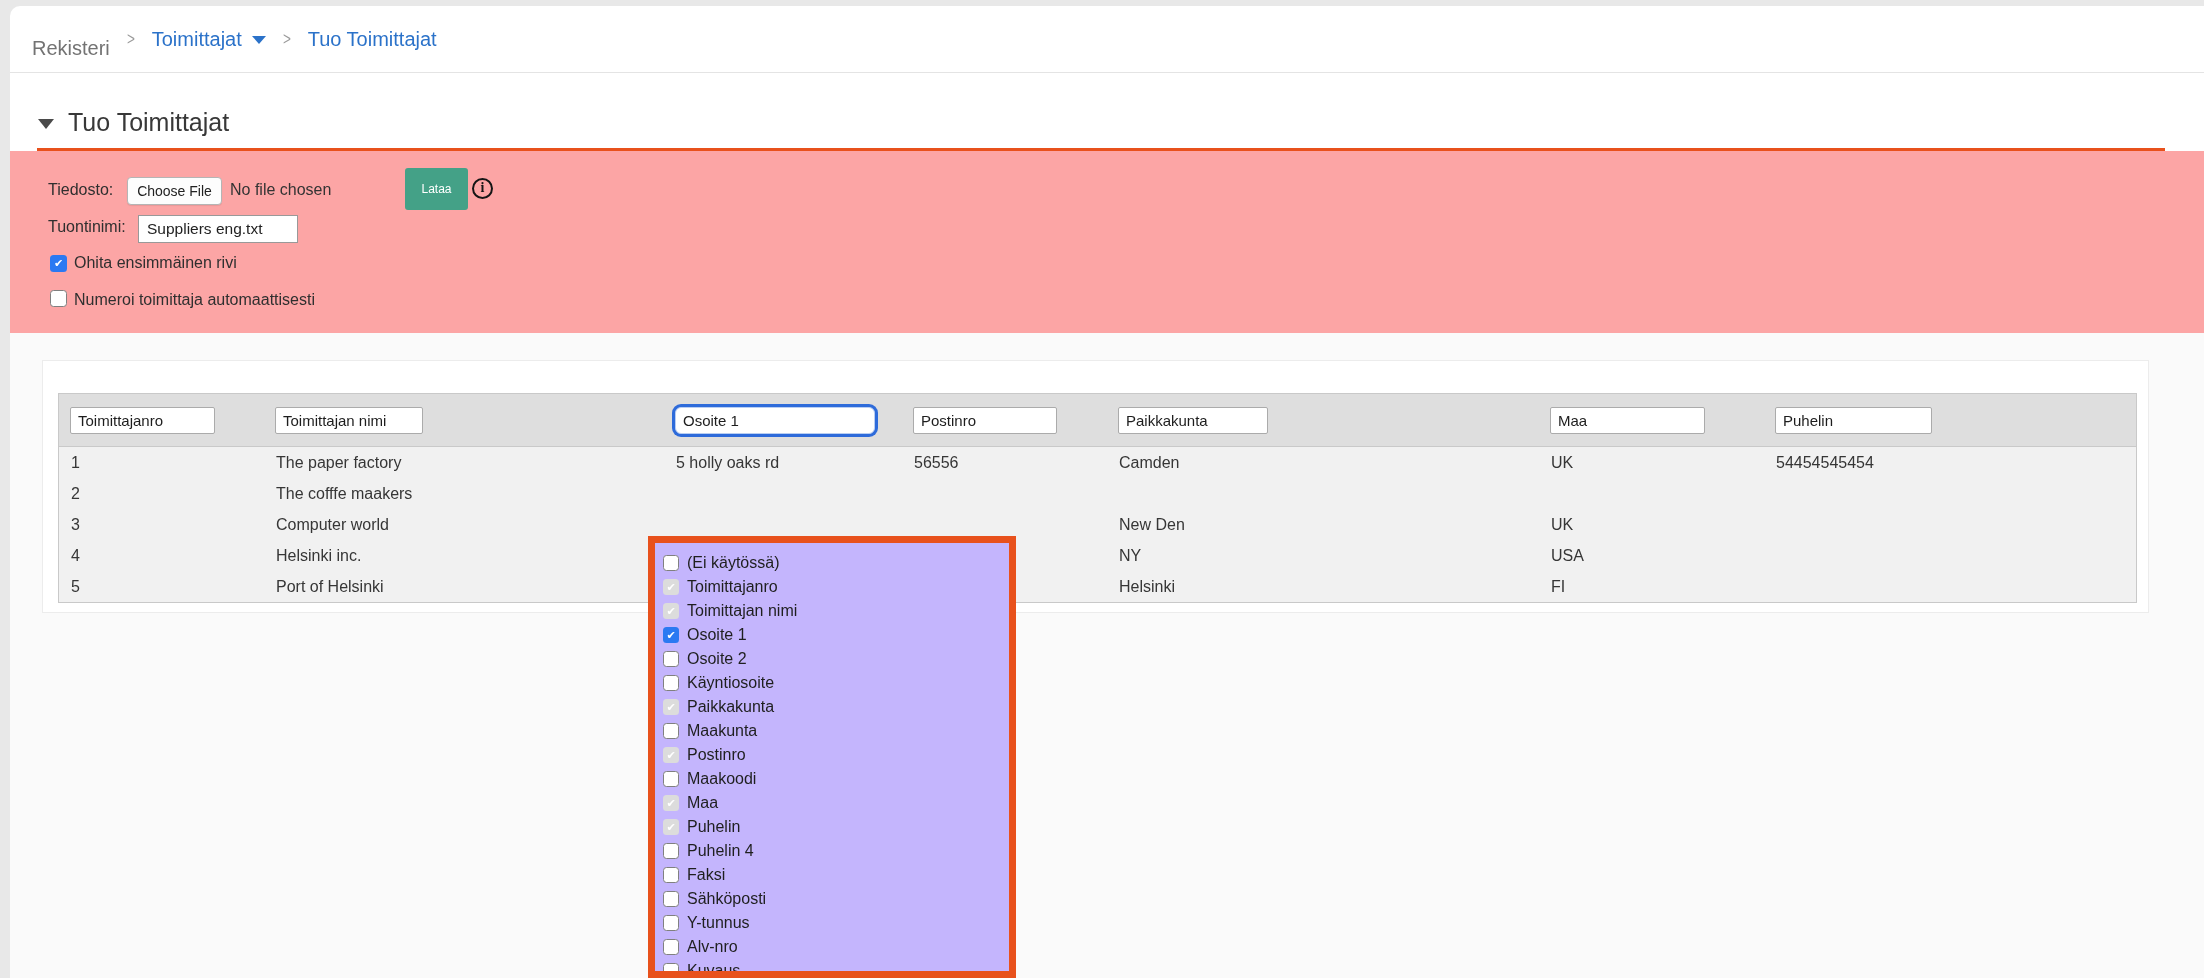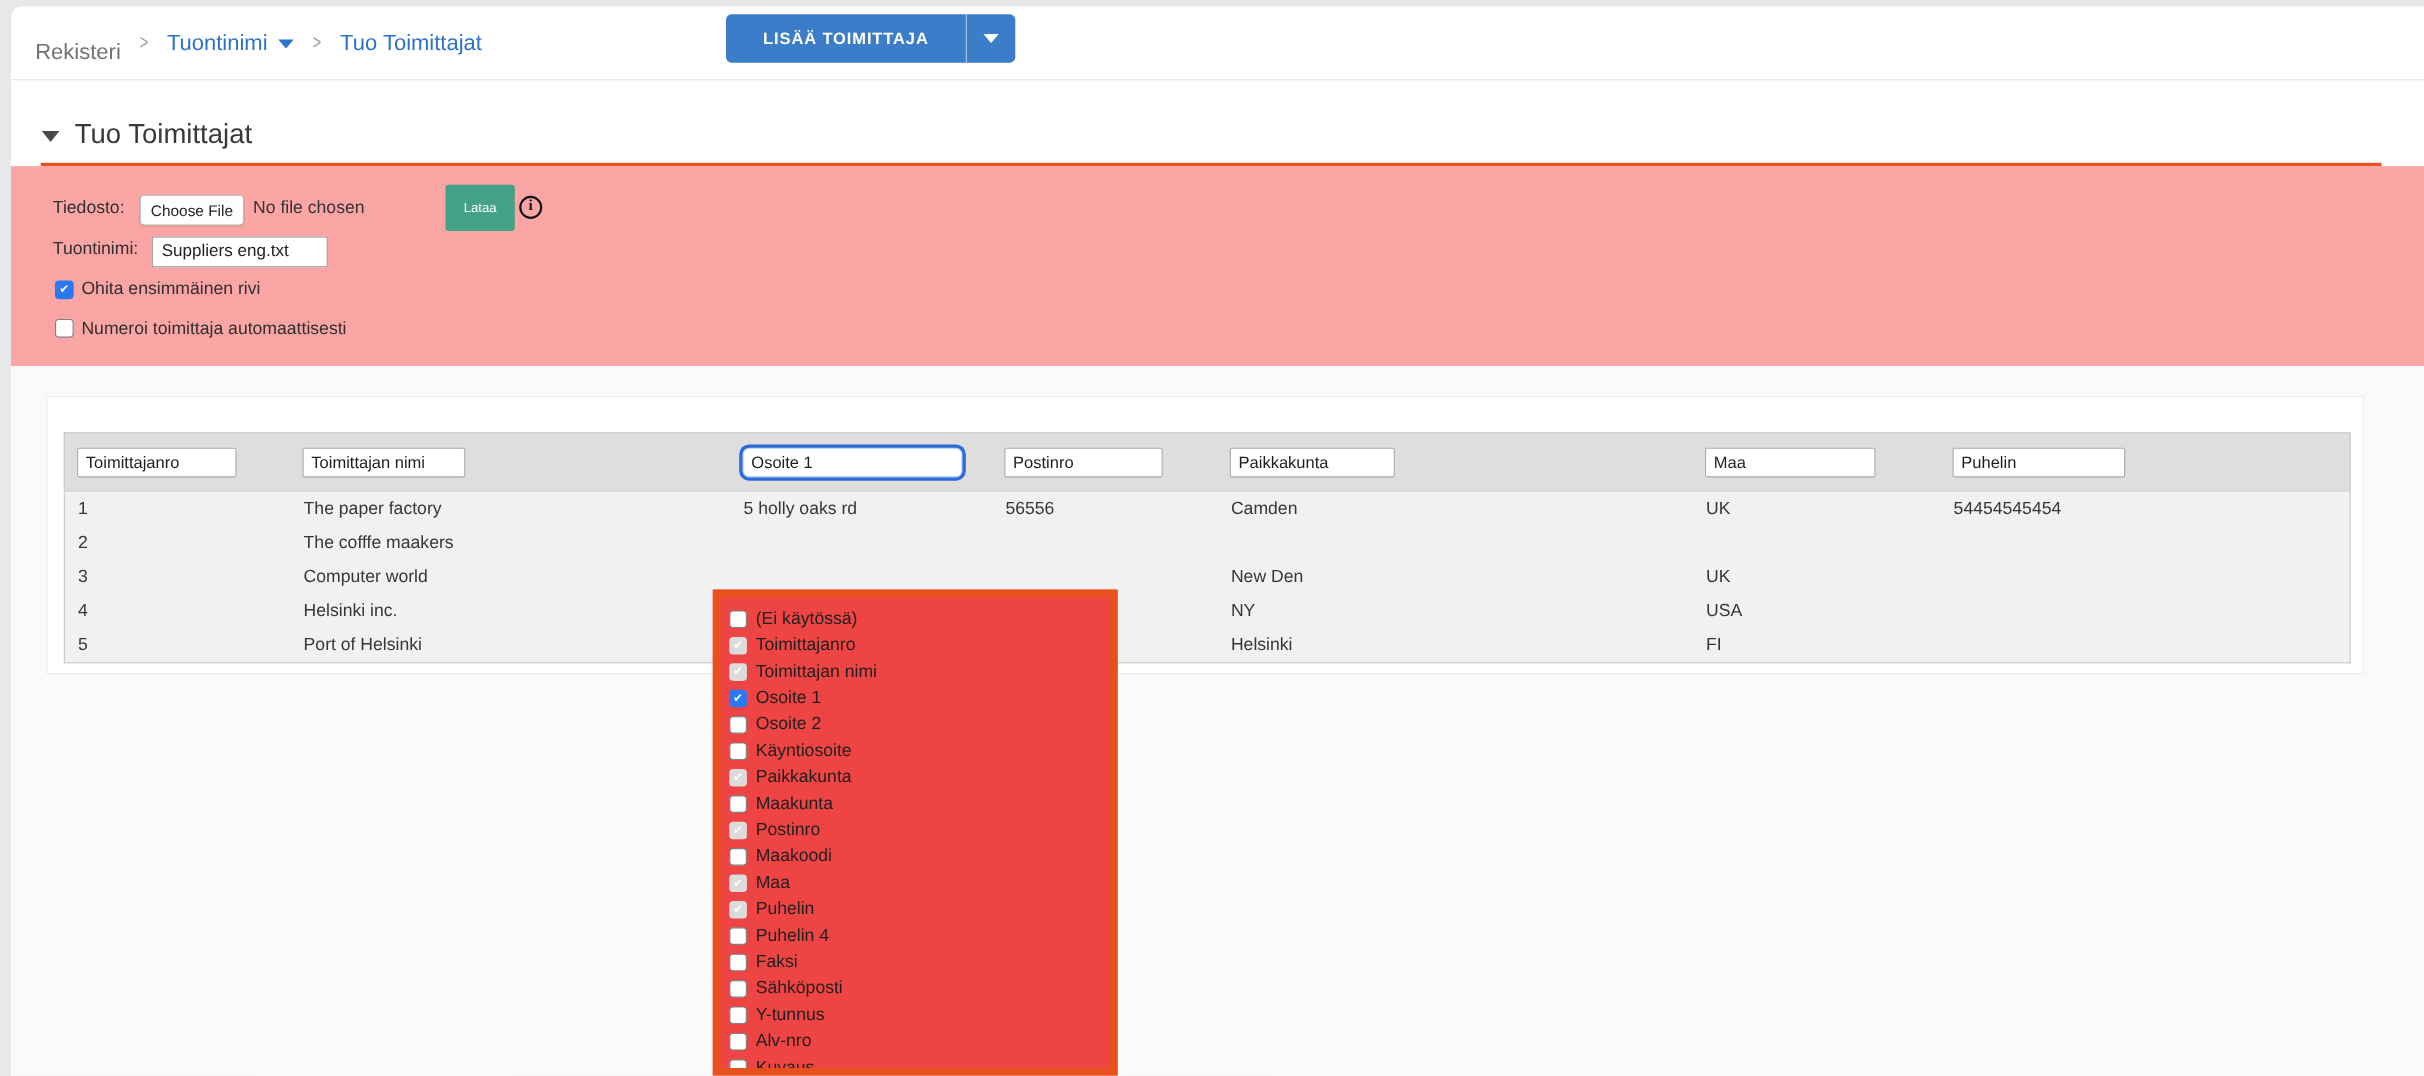--- a/index.html
+++ b/index.html
@@ -76,48 +76,42 @@
   .th{flex:none;box-sizing:border-box;padding-left:11px;}
   .col-input{height:27px;box-sizing:border-box;border:1px solid #ababab;border-radius:2px;background:#fff;
     font-size:15px;color:#1d1d1d;padding:0 7px;font-family:inherit;}
   .col-input.focused{border-radius:6px;border:1px solid #b9cef2;box-shadow:0 0 0 3px var(--focus-blue,#2e6bda);}
   .grid-body{background:var(--body-gray,#f1f1f1);border:1px solid #c9c9c9;border-top:none;box-sizing:border-box;}
   .tr{display:flex;height:31px;align-items:center;}
   .td{flex:none;box-sizing:border-box;padding-left:12px;font-size:16px;color:#363636;white-space:nowrap;}
 
   
   .dropdown{position:absolute;left:638px;top:530px;width:368px;height:442px;box-sizing:border-box;
-    border:7px solid var(--accent-orange,#e8511c);background:#ef4444;z-index:20;overflow:hidden;
+    border:7px solid var(--accent-orange,#e8511c);background:#c4b5fd;z-index:20;overflow:hidden;
     padding:8px 0 0 8px;}
   .dd-item{height:24px;display:flex;align-items:center;gap:8px;cursor:pointer;}
   .dd-label{font-size:16px;color:#1f1f1f;white-space:nowrap;}
 </style>
 </head>
 <body>
 
 <div class="window">
   <div class="page">
 
     <div class="topbar">
       <span class="crumb-root">Rekisteri</span>
       <span class="crumb-sep">&gt;</span>
       <span class="crumb-link">
-        <span>Tuontinimi</span>
+        <span>Toimittajat</span>
         <span class="caret-down-blue"></span>
       </span>
       <span class="crumb-sep">&gt;</span>
       <span class="crumb-link">
         <span>Tuo Toimittajat</span>
       </span>
-      <div class="add-btn">
-        <div class="add-btn-main">LISÄÄ TOIMITTAJA</div>
-        <div class="add-btn-caret">
-          <span class="caret-down-white"></span>
-        </div>
-      </div>
     </div>
 
     <div class="section-header">
       <span class="collapse-caret"></span>
       <span>Tuo Toimittajat</span>
     </div>
     <div class="orange-rule"></div>
 
     <div class="form-band">
       <span class="flabel" style="left:38px;top:26px;">Tiedosto:</span>

